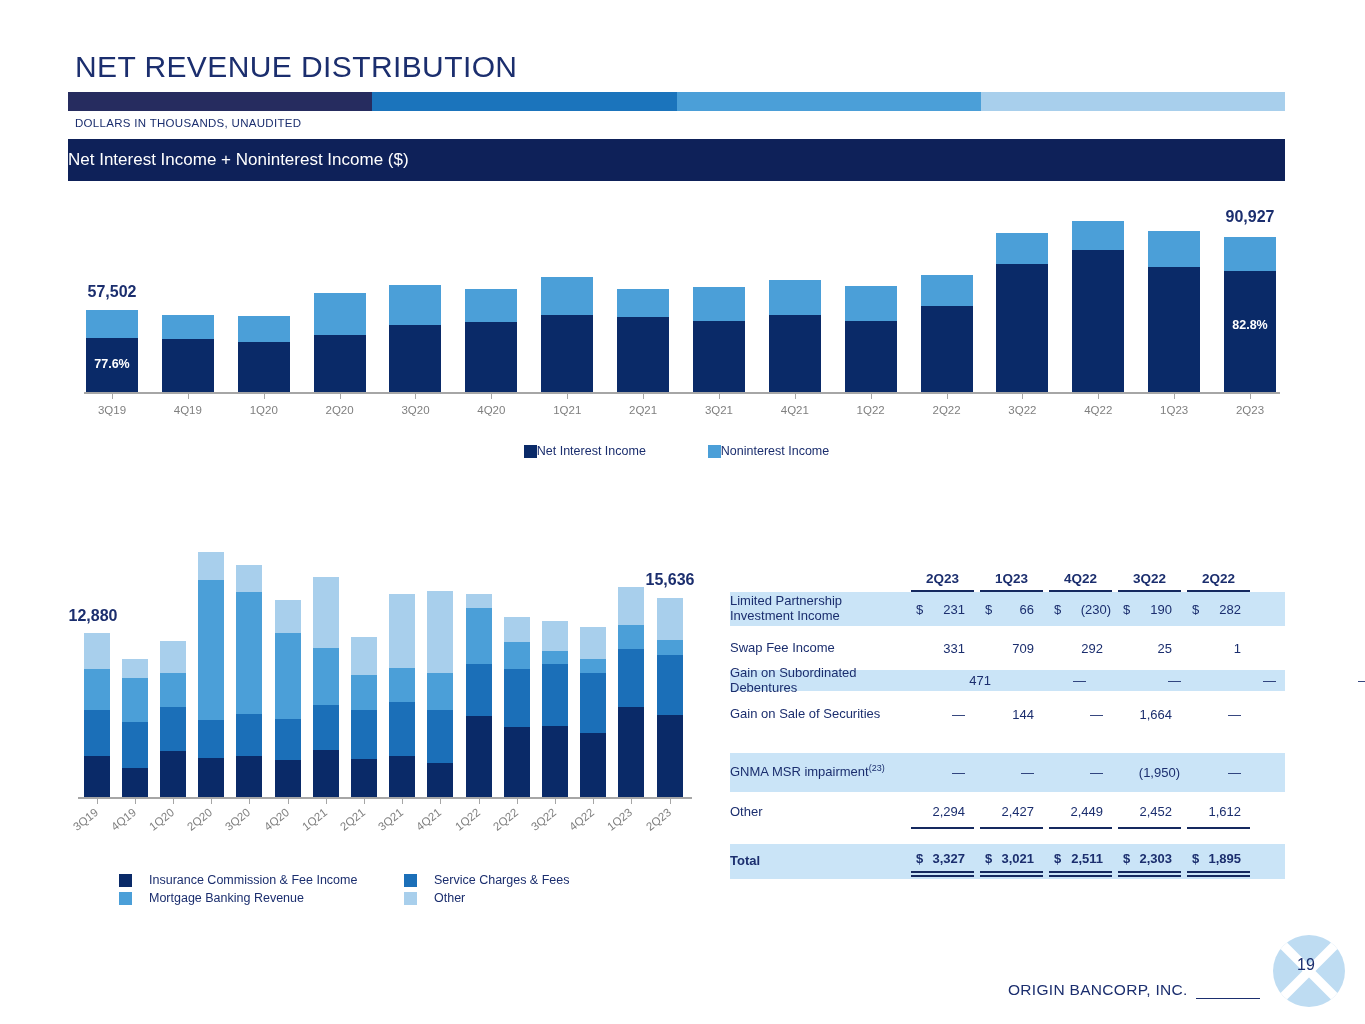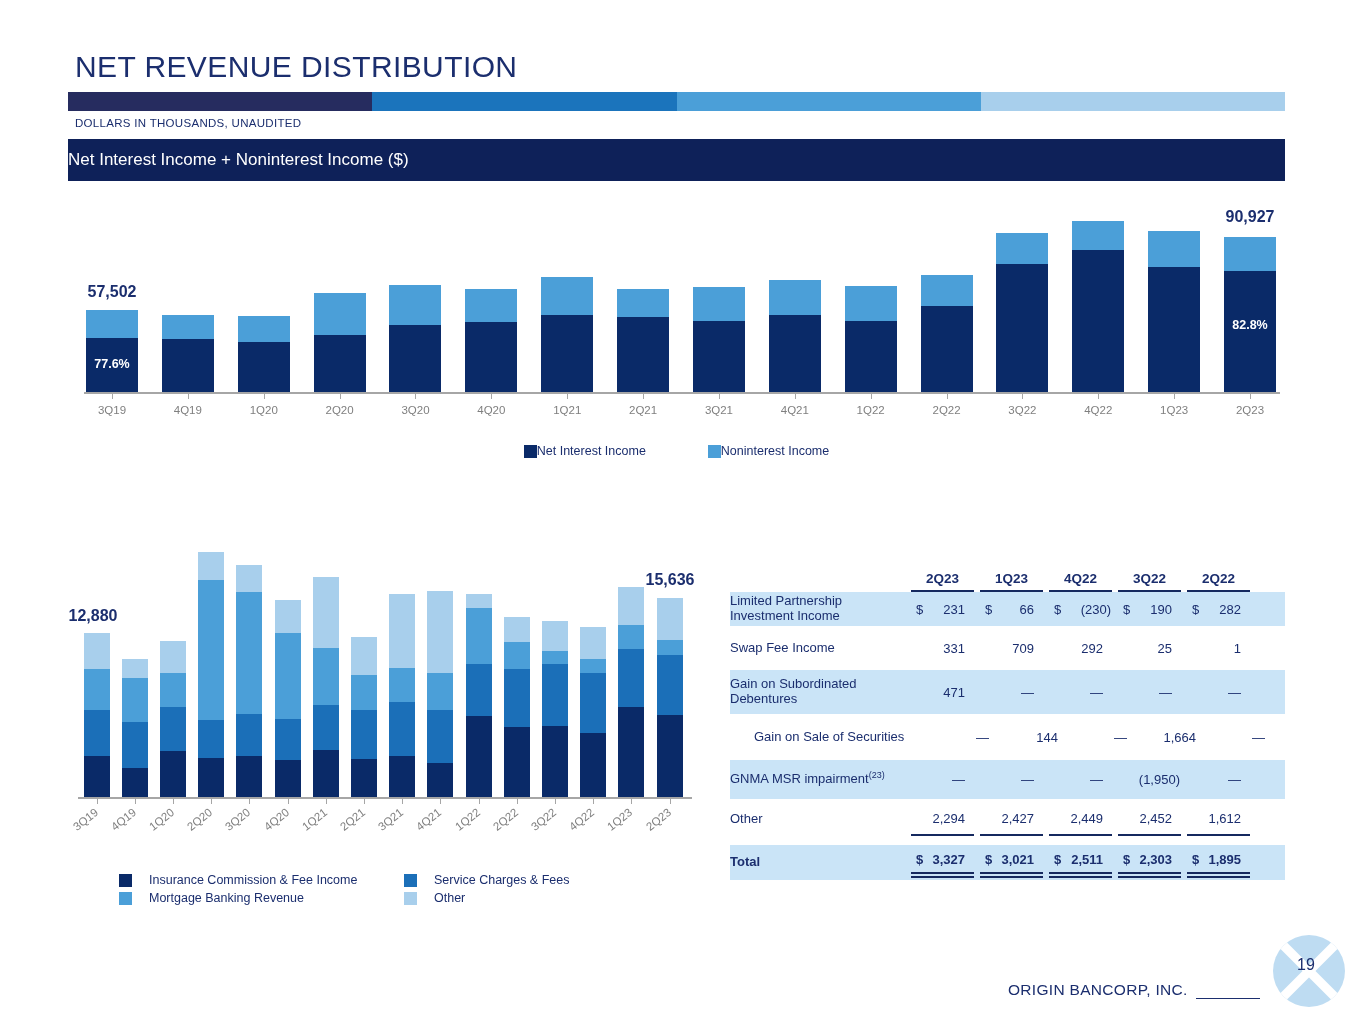--- a/index.html
+++ b/index.html
@@ -400,57 +400,57 @@
         <div class="tbl-num" data-name="cell-value">
           <div class="val" data-name="cell-number" style="padding-right: 9px;">292</div>
         </div>
         <div class="tbl-num" data-name="cell-value">
           <div class="val" data-name="cell-number" style="padding-right: 9px;">25</div>
         </div>
         <div class="tbl-num" data-name="cell-value">
           <div class="val" data-name="cell-number" style="padding-right: 9px;">1</div>
         </div>
       </div>
-      <div class="tbl-row shaded" data-name="table-row" style="height: 44px;">
+      <div class="tbl-row shaded" data-name="table-row" style="height: 21px; gap: 26px;">
         <div class="tbl-label-col" data-name="row-label">Gain on Subordinated Debentures</div>
         <div class="tbl-num" data-name="cell-value">
           <div class="val" data-name="cell-number" style="padding-right: 9px;">471</div>
         </div>
         <div class="tbl-num" data-name="cell-value">
           <div class="val" data-name="cell-number" style="padding-right: 9px;">—</div>
         </div>
         <div class="tbl-num" data-name="cell-value">
           <div class="val" data-name="cell-number" style="padding-right: 9px;">—</div>
         </div>
         <div class="tbl-num" data-name="cell-value">
           <div class="val" data-name="cell-number" style="padding-right: 9px;">—</div>
         </div>
         <div class="tbl-num" data-name="cell-value">
           <div class="val" data-name="cell-number" style="padding-right: 9px;">—</div>
         </div>
       </div>
-      <div class="tbl-row" data-name="table-row" style="height: 46px; margin-left: 24px;">
+      <div class="tbl-row" data-name="table-row" style="height: 46px;">
         <div class="tbl-label-col" data-name="row-label">Gain on Sale of Securities</div>
         <div class="tbl-num" data-name="cell-value">
           <div class="val" data-name="cell-number" style="padding-right: 9px;">—</div>
         </div>
         <div class="tbl-num" data-name="cell-value">
           <div class="val" data-name="cell-number" style="padding-right: 9px;">144</div>
         </div>
         <div class="tbl-num" data-name="cell-value">
           <div class="val" data-name="cell-number" style="padding-right: 9px;">—</div>
         </div>
         <div class="tbl-num" data-name="cell-value">
           <div class="val" data-name="cell-number" style="padding-right: 9px;">1,664</div>
         </div>
         <div class="tbl-num" data-name="cell-value">
           <div class="val" data-name="cell-number" style="padding-right: 9px;">—</div>
         </div>
       </div>
-      <div class="tbl-row shaded" data-name="table-row" style="height: 39px;">
+      <div class="tbl-row shaded" data-name="table-row" style="height: 39px; margin-top: 16px;">
         <div class="tbl-label-col" data-name="row-label">GNMA MSR impairment<sup data-name="row-label-footnote-ref">(23)</sup></div>
         <div class="tbl-num" data-name="cell-value">
           <div class="val" data-name="cell-number" style="padding-right: 9px;">—</div>
         </div>
         <div class="tbl-num" data-name="cell-value">
           <div class="val" data-name="cell-number" style="padding-right: 9px;">—</div>
         </div>
         <div class="tbl-num" data-name="cell-value">
           <div class="val" data-name="cell-number" style="padding-right: 9px;">—</div>
         </div>
@@ -472,21 +472,21 @@
         <div class="tbl-num u1" data-name="cell-value">
           <div class="val" data-name="cell-number" style="padding-right: 9px;">2,449</div>
         </div>
         <div class="tbl-num u1" data-name="cell-value">
           <div class="val" data-name="cell-number" style="padding-right: 9px;">2,452</div>
         </div>
         <div class="tbl-num u1" data-name="cell-value">
           <div class="val" data-name="cell-number" style="padding-right: 9px;">1,612</div>
         </div>
       </div>
-      <div class="tbl-row shaded bold" data-name="table-row" style="height: 35px; margin-top: 6px;">
+      <div class="tbl-row shaded bold" data-name="table-row" style="height: 35px; margin-top: 12px;">
         <div class="tbl-label-col" data-name="row-label">Total</div>
         <div class="tbl-num u2" data-name="cell-value">
           <div class="cur" data-name="currency-sign">$</div>
           <div class="val" data-name="cell-number" style="padding-right: 9px;">3,327</div>
         </div>
         <div class="tbl-num u2" data-name="cell-value">
           <div class="cur" data-name="currency-sign">$</div>
           <div class="val" data-name="cell-number" style="padding-right: 9px;">3,021</div>
         </div>
         <div class="tbl-num u2" data-name="cell-value">

